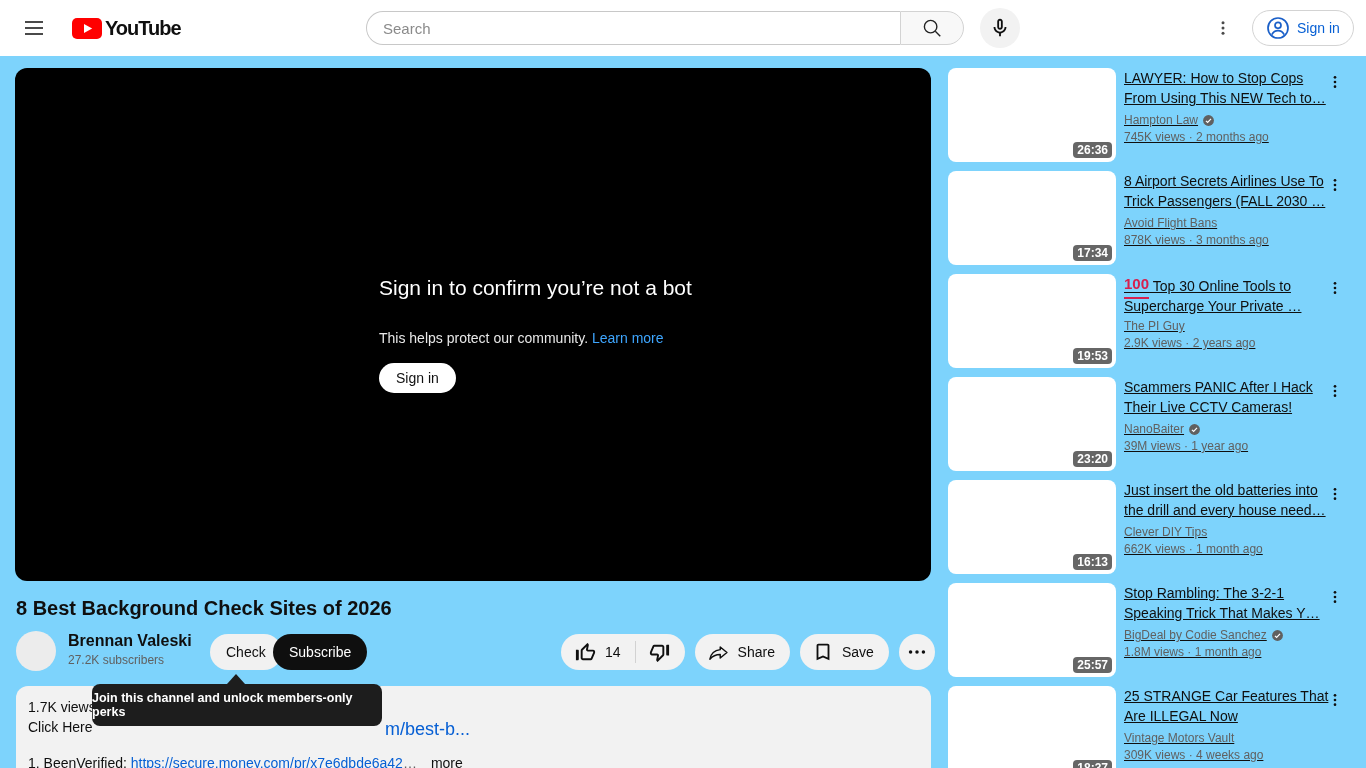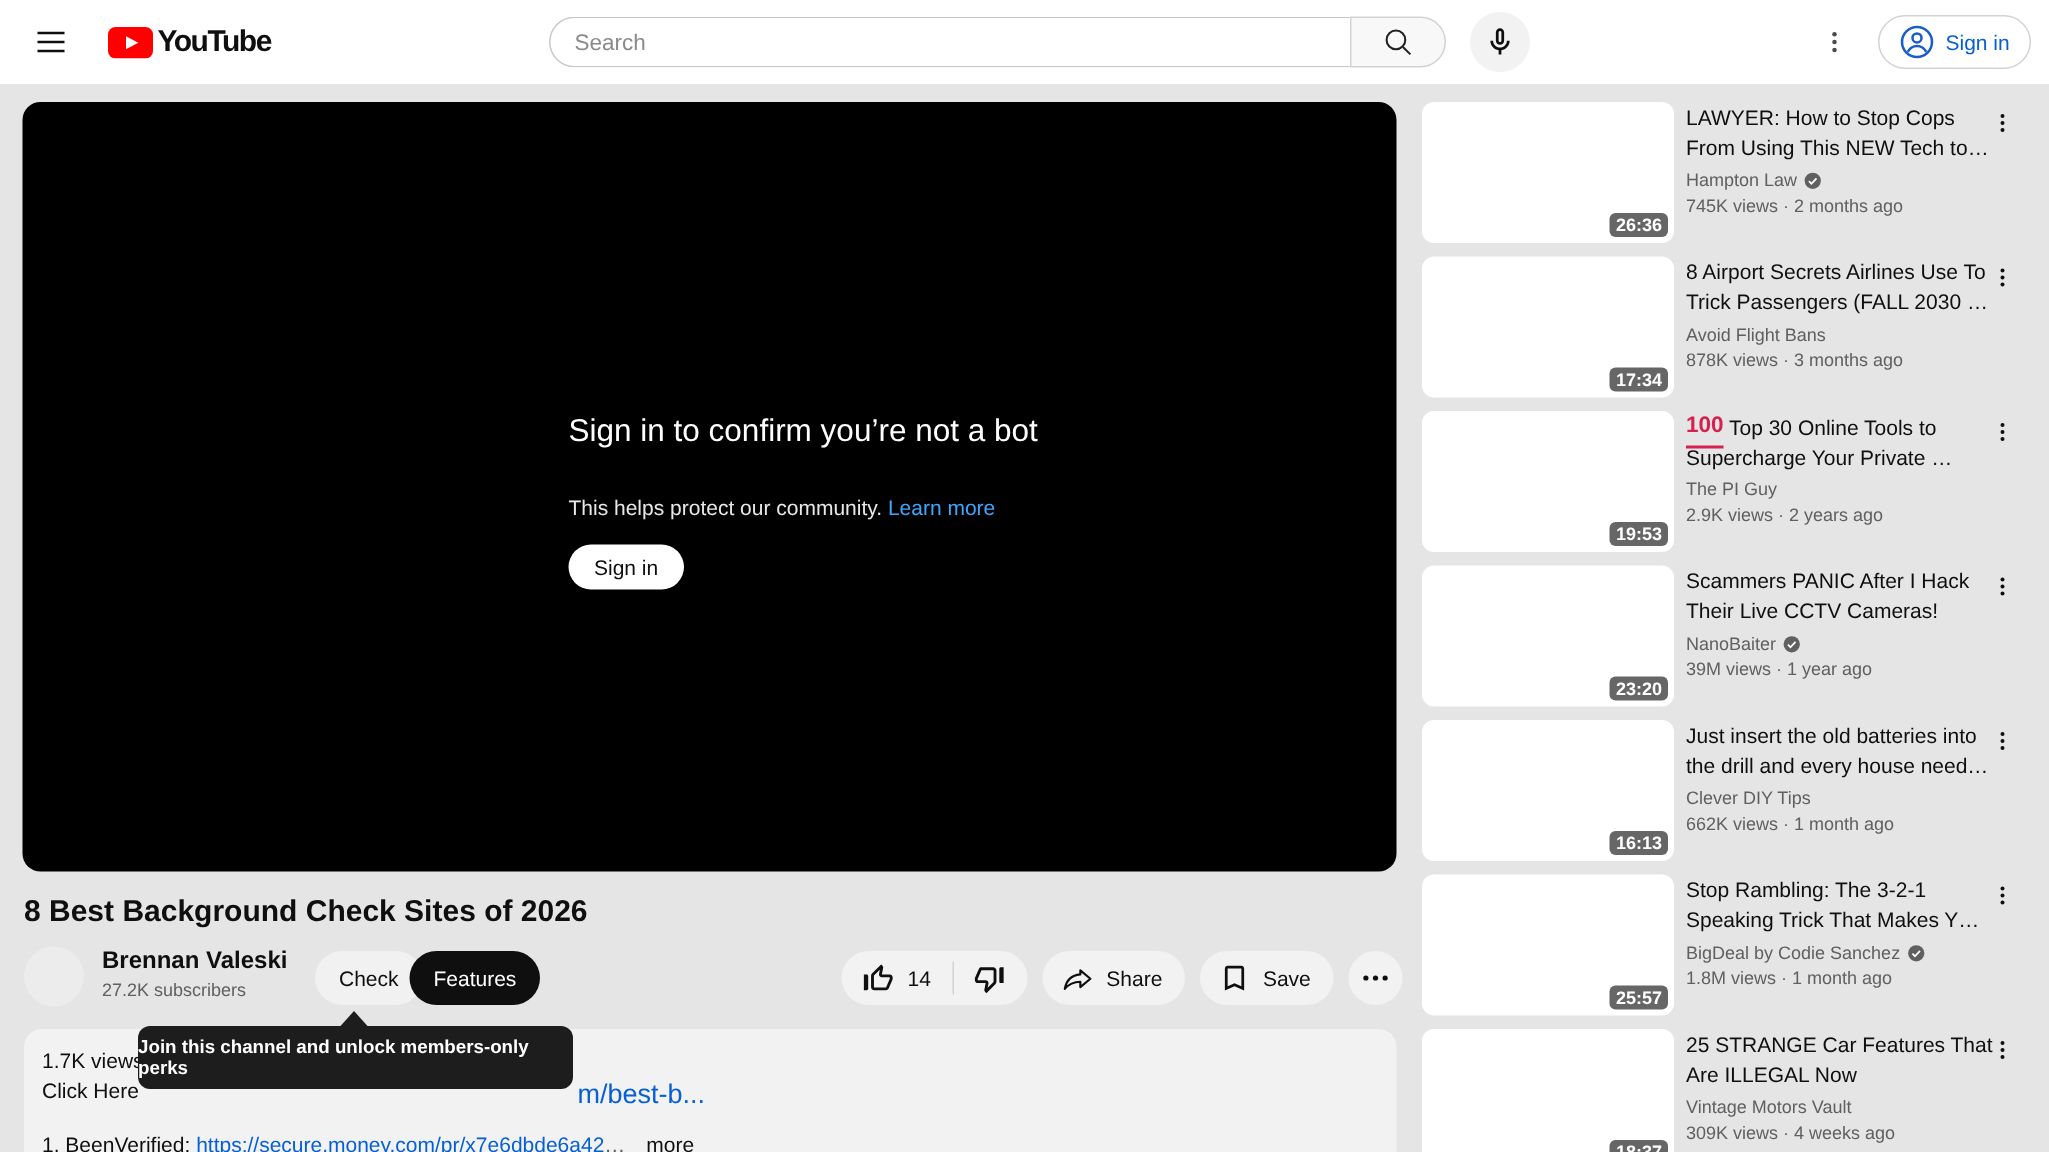--- a/index.html
+++ b/index.html
@@ -1,17 +1,17 @@
 <!DOCTYPE html>
 <html><head>
 <meta charset="utf-8">
 <style>
   * { margin:0; padding:0; box-sizing:border-box; }
   body { font-family:"Liberation Sans", sans-serif; background:#fff; }
-  .page { position:relative; width:1366px; height:768px; overflow:hidden; background:#e5e5e5; color:#0f0f0f; }
+  .page { position:relative; width:1366px; height:768px; overflow:hidden; background:#7dd3fc; color:#0f0f0f; }
 
   
   .header { position:absolute; left:0; top:0; width:1366px; height:56px; background:#fff; }
   .hamburger { position:absolute; left:22px; top:16px; width:24px; height:24px; cursor:pointer; }
   .logo { position:absolute; left:72px; top:17px; display:flex; align-items:center; gap:3px; cursor:pointer; }
   .logo-text { font-size:20px; font-weight:700; letter-spacing:-1px; color:#0f0f0f; }
   .search-box { position:absolute; left:366px; top:11px; width:534px; height:34px; border:1px solid #c8c8c8; border-right:none; border-radius:17px 0 0 17px; background:#fff;text-decoration:underline; }
   .search-box input { width:100%; height:100%; border:none; outline:none; background:transparent; padding:0 16px; font-size:15px; font-family:"Liberation Sans", sans-serif; color:#0f0f0f; }
   .search-box input::placeholder { color:#8a8a8a; }
   .search-btn { position:absolute; left:900px; top:11px; width:64px; height:34px; border:1px solid #d3d3d3; border-radius:0 17px 17px 0; background:#f8f8f8; display:flex; align-items:center; justify-content:center; cursor:pointer; }
@@ -57,21 +57,21 @@
 
   
   .tooltip { position:absolute; left:92px; top:684px; width:290px; height:42px; background:#1d1d1d; border-radius:8px; color:#fff; font-size:12.5px; font-weight:700; display:flex; align-items:center; justify-content:center; z-index:5; }
   .tooltip-caret { position:absolute; left:227px; top:674px; width:0; height:0; border-left:9px solid transparent; border-right:9px solid transparent; border-bottom:10px solid #1d1d1d; z-index:5; }
 
   
   .sidebar { position:absolute; left:948px; top:68px; width:410px; height:700px; overflow:hidden; }
   .rv-item { position:relative; width:402px; height:94px; margin-bottom:9px; cursor:pointer; }
   .rv-thumb { position:absolute; left:0; top:0; width:168px; height:94px; border-radius:8px; background:#fff; }
   .rv-duration { position:absolute; right:4px; bottom:4px; background:rgba(0,0,0,0.6); color:#fff; font-size:12px; font-weight:600; padding:1px 4px; border-radius:4px; }
-  .rv-content { position:absolute; left:176px; top:0; width:206px; }
+  .rv-content { position:absolute; left:176px; top:0; width:206px;text-decoration:underline; }
   .rv-title { font-size:14px; font-weight:500; line-height:20px; color:#0f0f0f; max-height:40px; overflow:hidden; }
   .rv-channel { margin-top:5px; font-size:12px; color:#606060; display:flex; align-items:center; gap:4px;text-align:right; }
   .rv-meta { margin-top:3px; font-size:12px; color:#606060; }
   .rv-kebab { position:absolute; right:6px; top:2px; width:18px; height:24px; display:flex; align-items:center; justify-content:center; cursor:pointer; }
   .emoji-100 { color:#d6204e; font-weight:700; font-size:15px; border-bottom:2px double #d6204e; letter-spacing:0; padding-bottom:5px; vertical-align:2px; }
 </style>
 </head>
 <body>
 
 <div class="page">
@@ -130,21 +130,21 @@
       <button class="player-signin">Sign in</button>
     </div>
   </div>
 
   <h1 class="video-title">8 Best Background Check Sites of 2026</h1>
   <div class="channel-row">
     <div class="avatar"></div>
     <div class="channel-name">Brennan Valeski</div>
     <div class="channel-subs">27.2K subscribers</div>
     <button class="join-btn">Check</button>
-    <button class="subscribe-btn">Features</button>
+    <button class="subscribe-btn">Subscribe</button>
   </div>
 
   <div class="actions">
     <div class="pill like-pill">
       <div class="like-seg">
         <svg width="23" height="23" viewBox="0 0 24 24">
             <path fill="#0f0f0f" d="M13.11 5.72l-.57 2.89c-.12.59.04 1.2.42 1.66.38.46.94.73 1.54.73H20v1.08L17.43 18H9.34c-.18 0-.34-.16-.34-.34V9.82l4.11-4.1M14 2L7.59 8.41C7.21 8.79 7 9.3 7 9.83v7.83C7 18.95 8.05 20 9.34 20h8.1c.71 0 1.36-.37 1.72-.97l2.67-6.15c.11-.25.17-.52.17-.8V11c0-1.1-.9-2-2-2h-5.5l.92-4.65c.05-.22.02-.46-.08-.66-.23-.45-.52-.86-.88-1.22L14 2zM4 9H2v11h2c.55 0 1-.45 1-1v-9c0-.55-.45-1-1-1z"></path>
           </svg>
         <span>14</span>
       </div>

